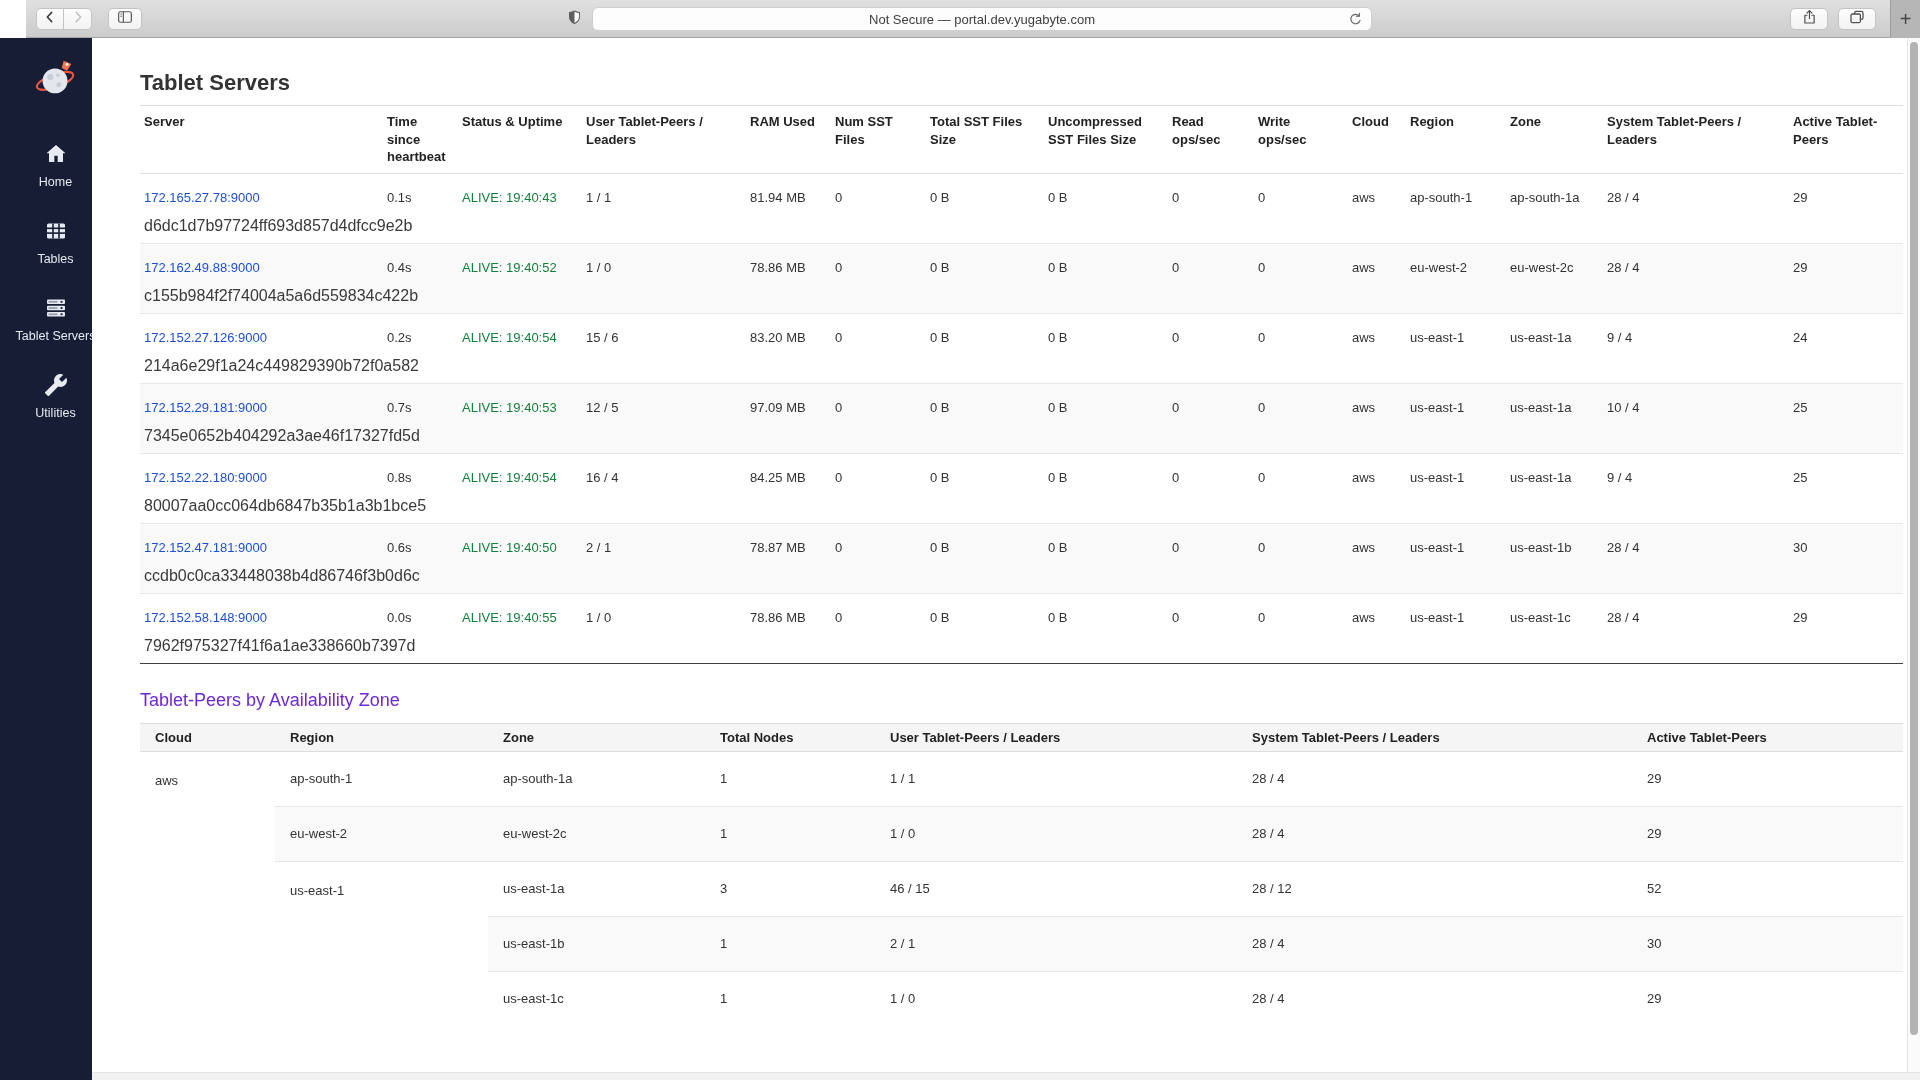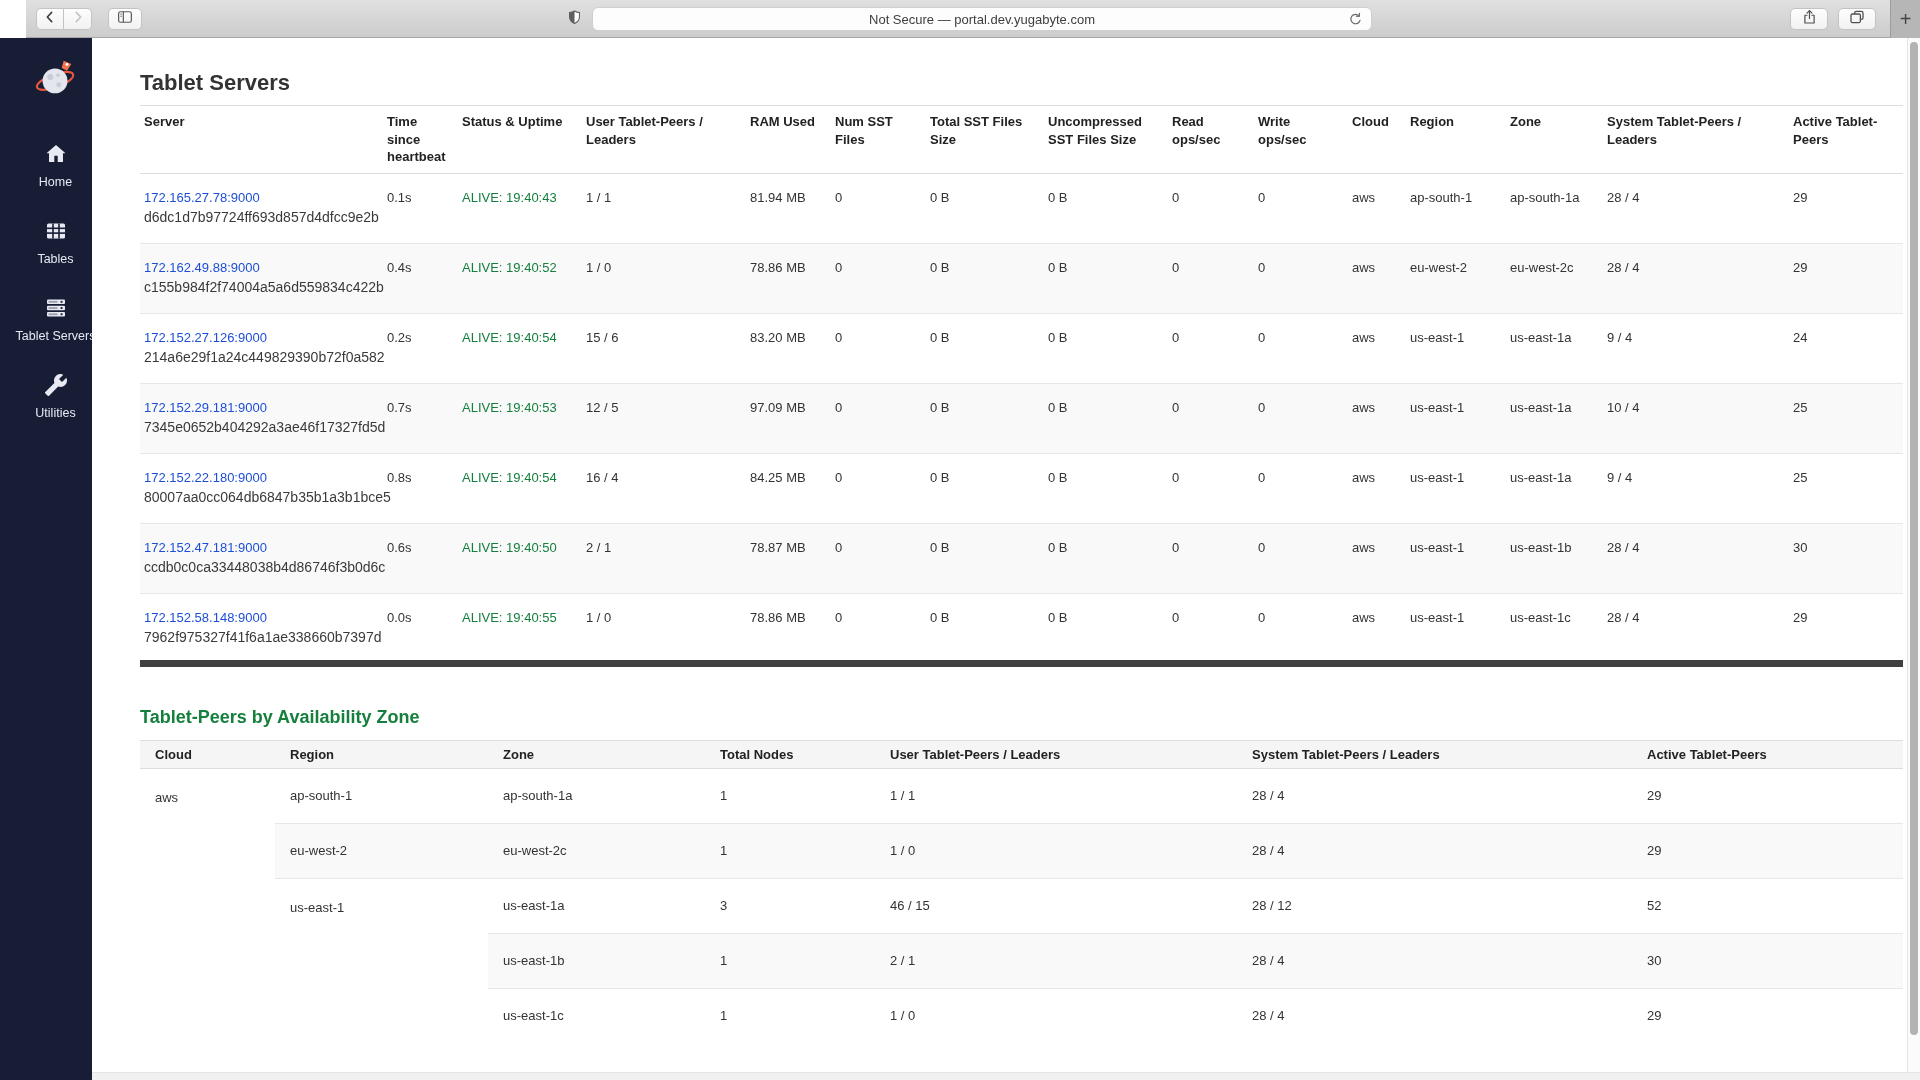--- a/index.html
+++ b/index.html
@@ -35,33 +35,33 @@
     display:flex; flex-direction:column; align-items:center; }
   .logo { margin-top:16px; margin-bottom:36px; }
   .side-item { display:flex; flex-direction:column; align-items:center; gap:5px;
     margin-bottom:30px; cursor:pointer; width:92px; }
   .side-item .lbl { font-size:12.5px; color:#e7eaf2; white-space:nowrap; }
 
   .content { position:absolute; left:92px; top:0; right:0; bottom:8px; overflow:hidden;
     background:#fff; padding:32px 17px 0 48px; }
   h1.pagetitle { font-size:22px; font-weight:bold; color:#333; margin-bottom:9px; }
   h2.uuid { font-size:17px; font-weight:bold; color:#2b3469; margin-bottom:14px; }
-  h2.zonehead { font-size:18px; font-weight:bold; color:#15803d; margin:40px 0 12px 0; }
+  h2.zonehead { font-size:18px; font-weight:normal; color:#6d28d9; margin:26px 0 12px 0; }
 
   
   table { width:1763px; border-collapse:collapse; table-layout:fixed; font-size:13px; color:#333; }
   .tservers thead th { text-align:left; font-weight:bold; color:#222; vertical-align:top;
     padding:7px 8px 7px 4px; border-top:1px solid #ddd; border-bottom:1px solid #ddd; line-height:1.35; }
   .tservers tbody td { vertical-align:top; padding:16px 8px 0 4px; border-top:1px solid #e7e7e7; }
   .tservers tbody tr { height:70px; }
   .tservers tbody tr:first-child td { border-top:none; }
-  .tservers { border-bottom:7px solid #404040; }
+  .tservers { border-bottom:1px solid #404040; }
   .tservers tbody tr:nth-child(even) td { background:#f9f9f9; }
   a.iplink { color:#1d4ed8; text-decoration:none; cursor:pointer; }
-  .uuidtxt { font-size:14px; color:#3a3a3a; margin-top:4px; }
+  .uuidtxt { font-size:16px; color:#3a3a3a; margin-top:12px; }
   td.alive { color:#15803d; }
 
   .zones thead th { text-align:left; font-weight:bold; color:#222; background:#f5f5f5;
     padding:6px 8px 6px 15px; border-top:1px solid #ddd; border-bottom:1px solid #ddd; }
   .zones tbody td { vertical-align:middle; padding:0 8px 0 15px; border-top:1px solid #e7e7e7; }
   .zones tbody tr { height:55px; }
   .zones tbody tr:first-child td { border-top:none; }
   .zones tbody tr:nth-child(even) td { background:#f9f9f9; }
   .zones td.spanned { vertical-align:top; padding-top:21px; background:#fff !important; }
 

